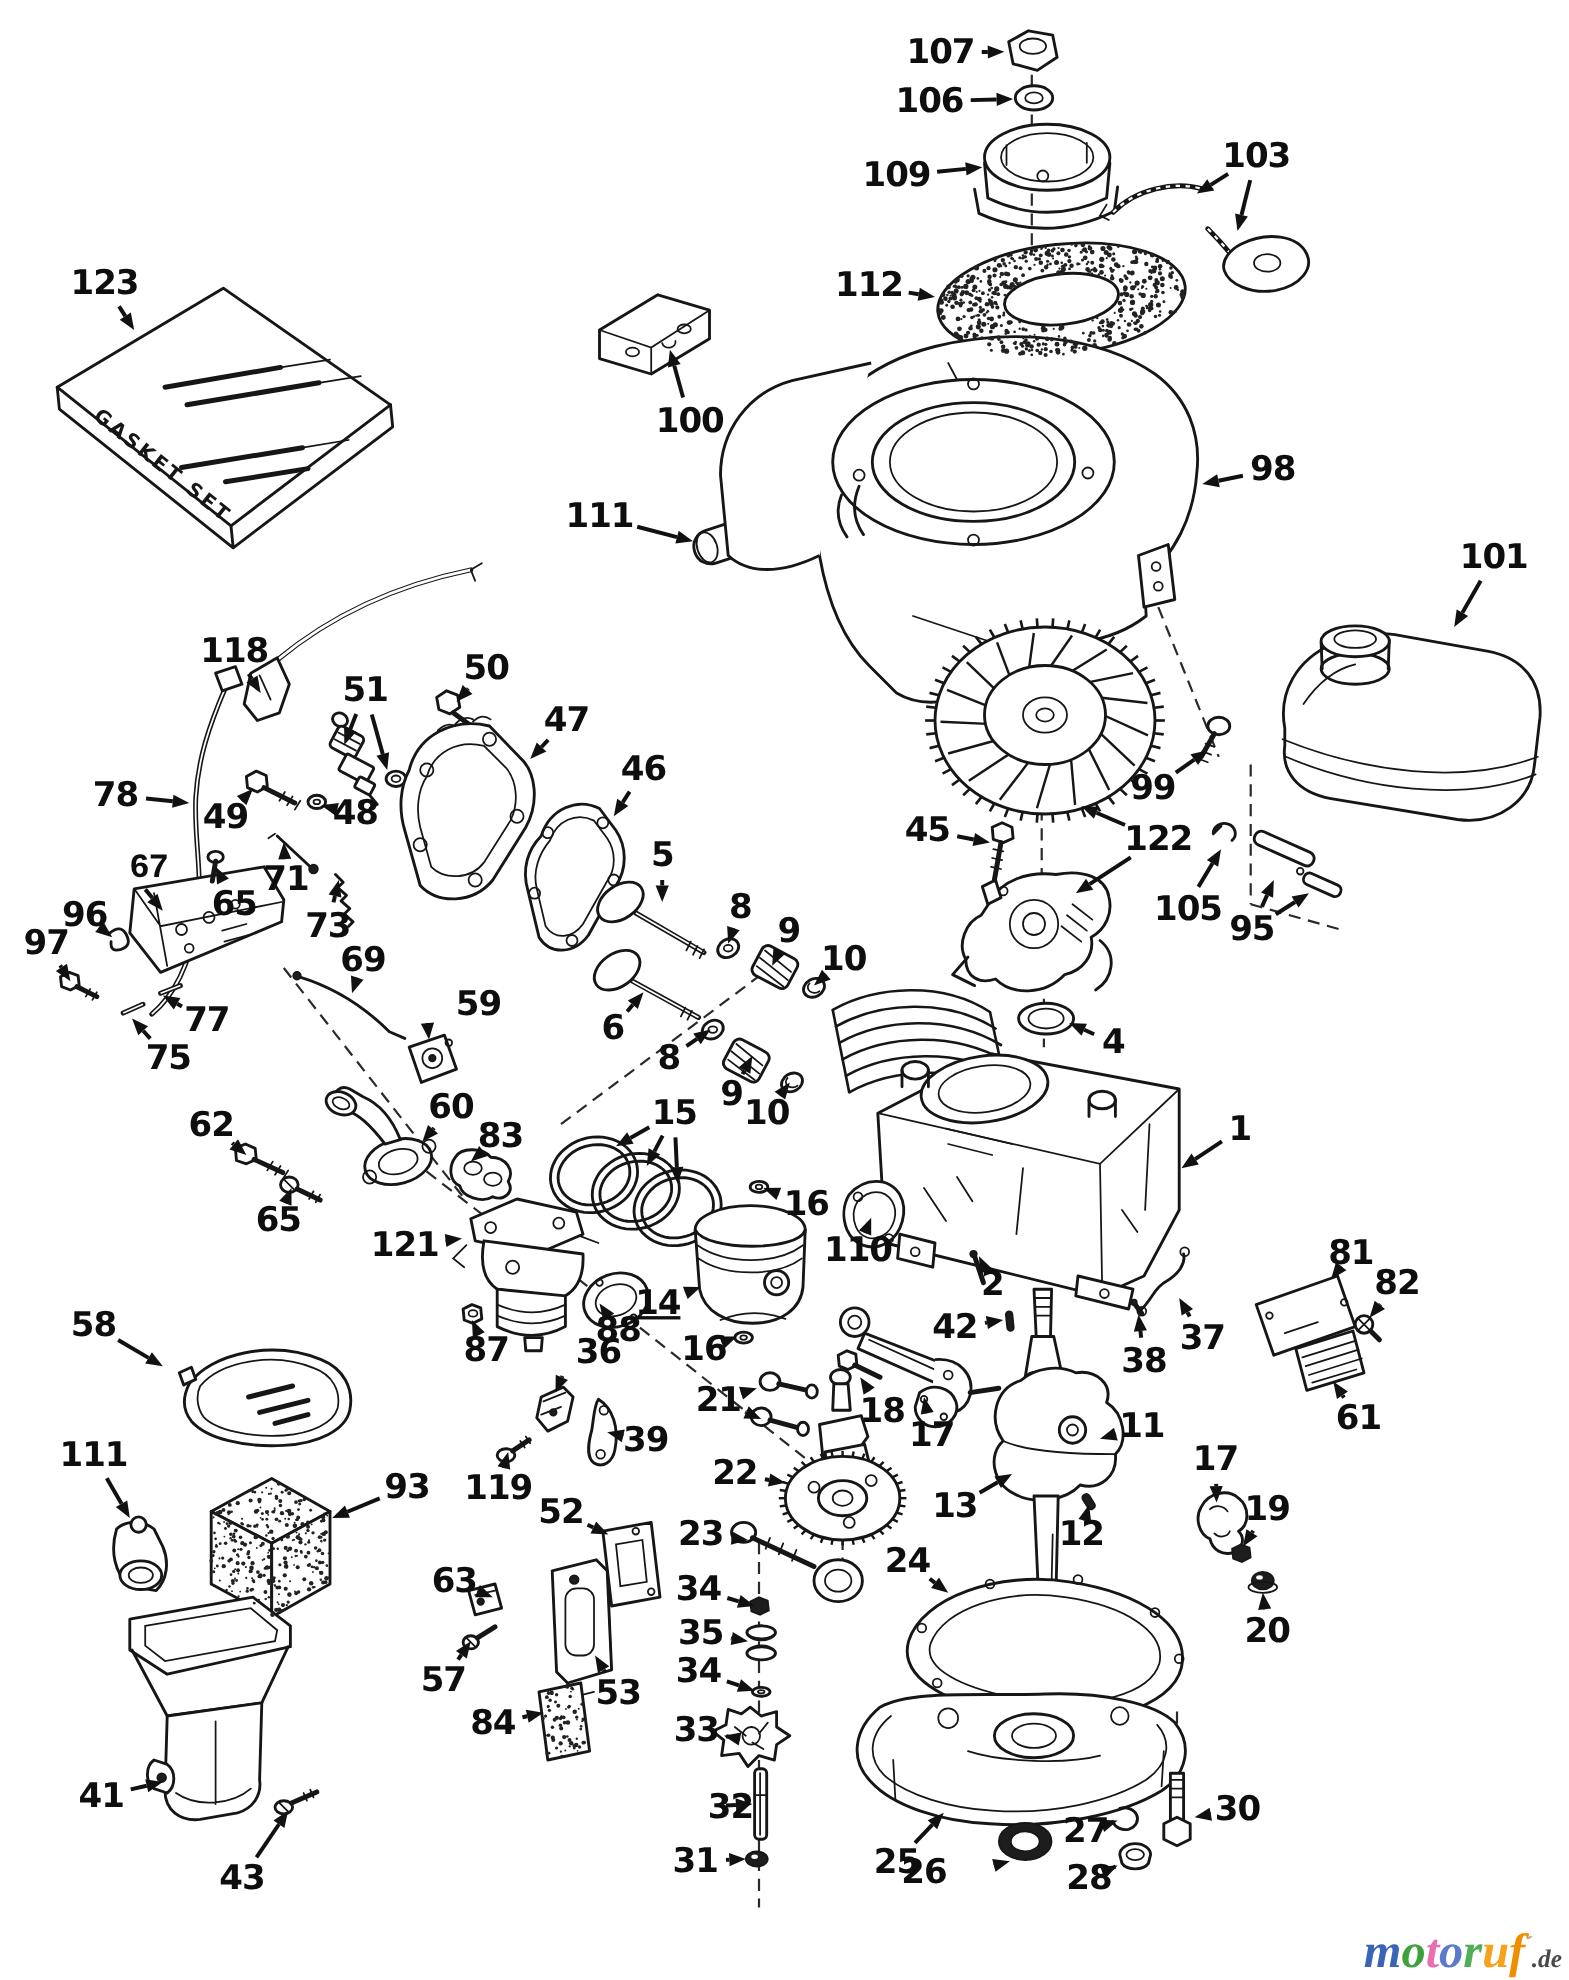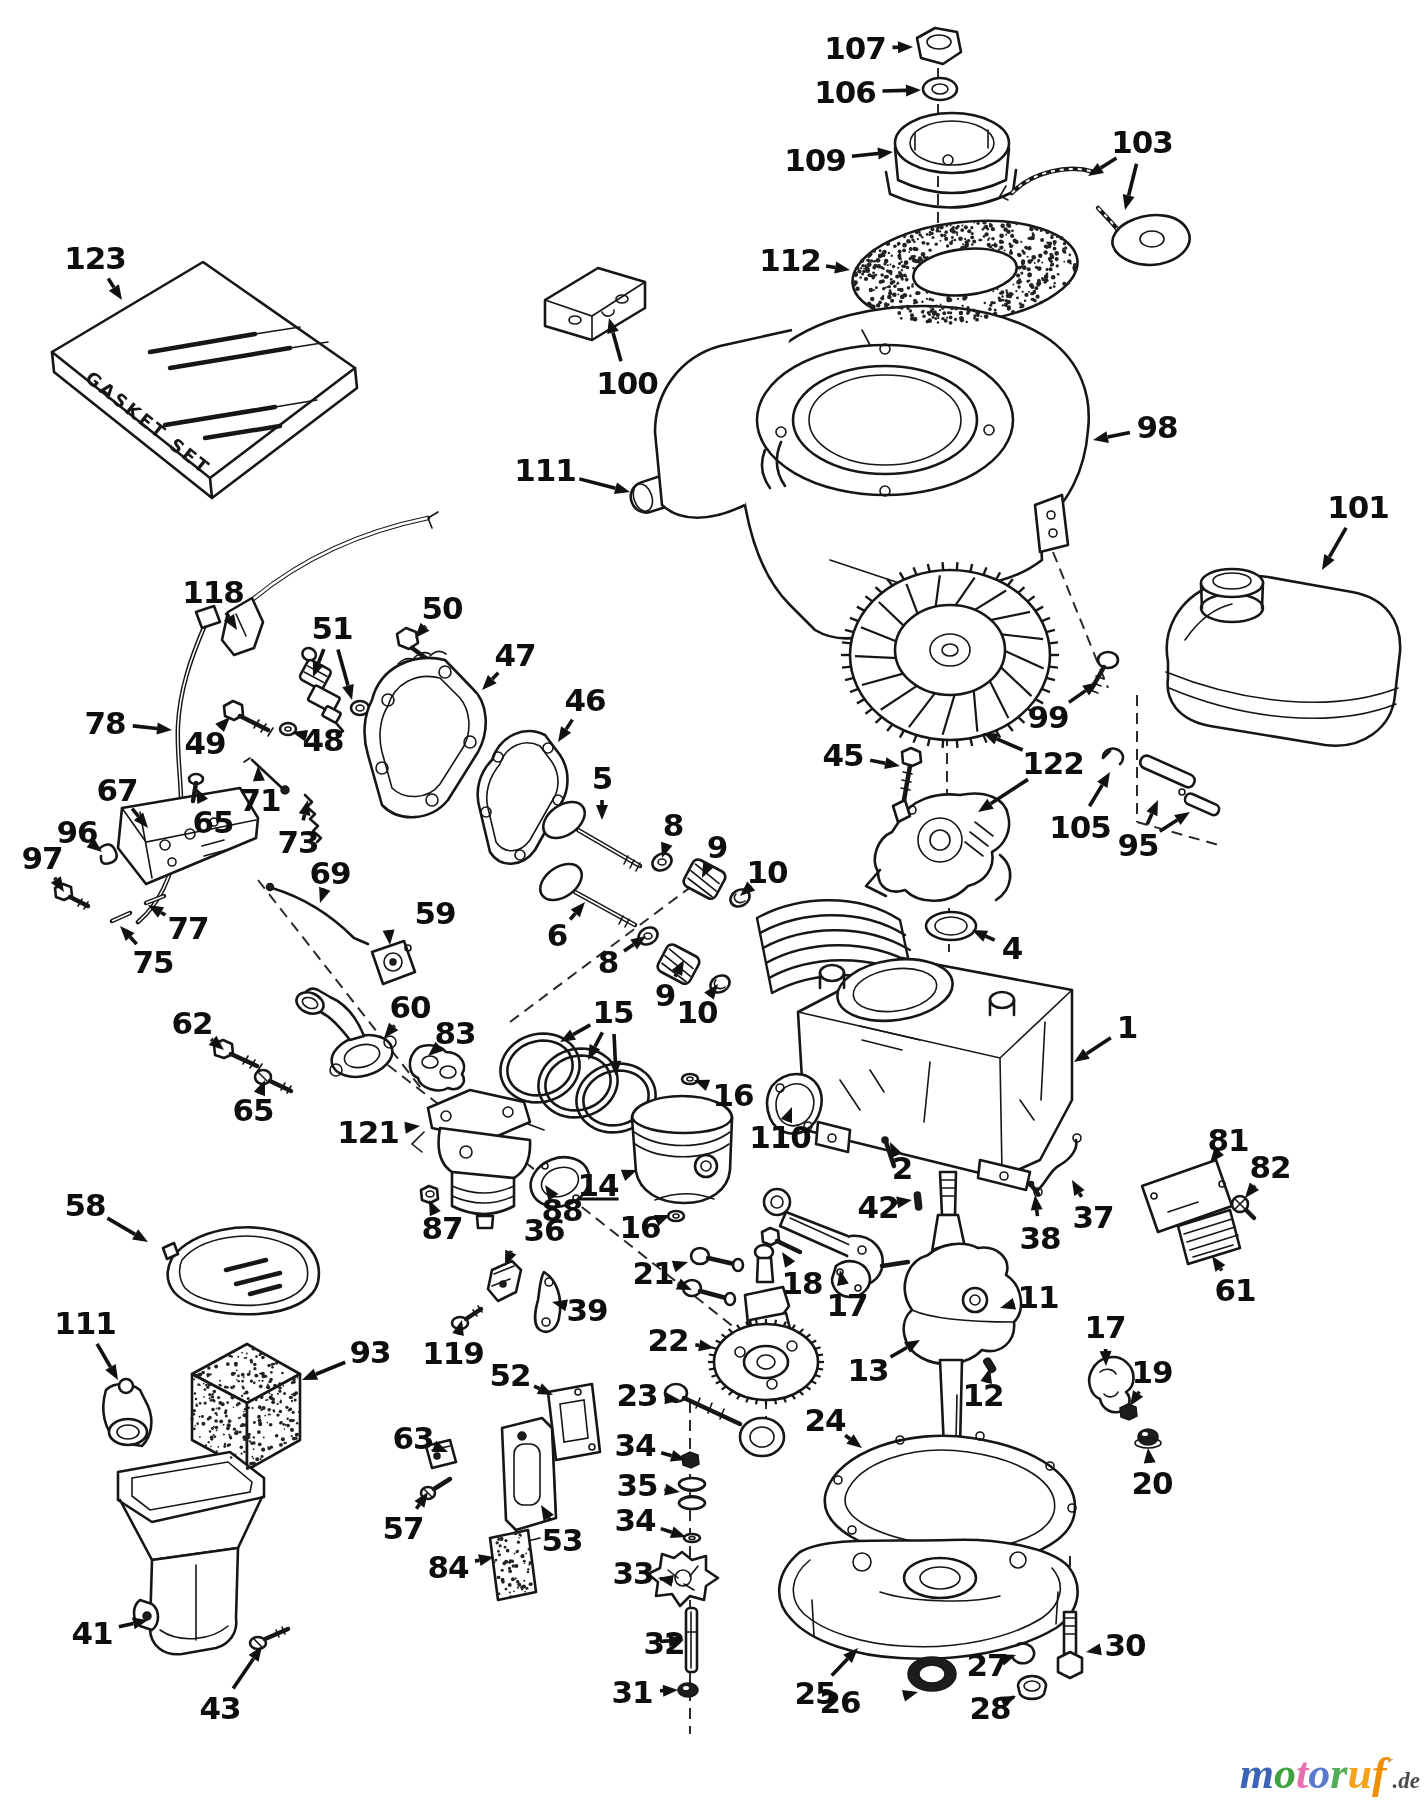--- a/index.html
+++ b/index.html
@@ -1879,21 +1879,21 @@
       <div class="callout" style="left: 843px; top: 755px;">45</div>
       <div class="callout" style="left: 1012px; top: 948px;">4</div>
       <div class="callout" style="left: 213px; top: 592px;">118</div>
       <div class="callout" style="left: 442px; top: 608px;">50</div>
       <div class="callout" style="left: 332px; top: 628px;">51</div>
       <div class="callout" style="left: 515px; top: 655px;">47</div>
       <div class="callout" style="left: 585px; top: 700px;">46</div>
       <div class="callout" style="left: 105px; top: 723px;">78</div>
       <div class="callout" style="left: 205px; top: 743px;">49</div>
       <div class="callout" style="left: 323px; top: 740px;">48</div>
-      <div class="callout" style="left: 117px; top: 790px;">67</div>
+      <div class="callout" style="left: 135px; top: 790px; font-family: Liberation Mono, monospace;">67</div>
       <div class="callout" style="left: 77px; top: 832px;">96</div>
       <div class="callout" style="left: 42px; top: 858px;">97</div>
       <div class="callout" style="left: 213px; top: 822px;">65</div>
       <div class="callout" style="left: 260px; top: 800px;">71</div>
       <div class="callout" style="left: 298px; top: 842px;">73</div>
       <div class="callout" style="left: 188px; top: 928px;">77</div>
       <div class="callout" style="left: 153px; top: 962px;">75</div>
       <div class="callout" style="left: 330px; top: 873px;">69</div>
       <div class="callout" style="left: 387px; top: 913px; margin-left: 48px;">59</div>
       <div class="callout" style="left: 192px; top: 1023px;">62</div>
@@ -1924,21 +1924,21 @@
       <div class="callout" style="left: 635px; top: 1445px;">34</div>
       <div class="callout" style="left: 637px; top: 1485px;">35</div>
       <div class="callout" style="left: 635px; top: 1520px;">34</div>
       <div class="callout" style="left: 633px; top: 1573px;">33</div>
       <div class="callout" style="left: 664px; top: 1643px;">32</div>
       <div class="callout" style="left: 632px; top: 1692px;">31</div>
       <div class="callout" style="left: 668px; top: 1340px;">22</div>
       <div class="callout" style="left: 653px; top: 1273px;">21</div>
       <div class="callout" style="left: 802px; top: 1283px;">18</div>
       <div class="callout" style="left: 847px; top: 1305px;">17</div>
-      <div class="callout" style="left: 868px; top: 1207px; margin-left: 10px;">42</div>
+      <div class="callout" style="left: 868px; top: 1207px;">42</div>
       <div class="callout" style="left: 868px; top: 1370px;">13</div>
       <div class="callout" style="left: 1038px; top: 1297px;">11</div>
       <div class="callout" style="left: 983px; top: 1395px;">12</div>
       <div class="callout" style="left: 1127px; top: 1027px;">1</div>
       <div class="callout" style="left: 902px; top: 1168px;">2</div>
       <div class="callout" style="left: 780px; top: 1137px;">110</div>
       <div class="callout" style="left: 1040px; top: 1238px;">38</div>
       <div class="callout" style="left: 1093px; top: 1217px;">37</div>
       <div class="callout" style="left: 1228px; top: 1140px;">81</div>
       <div class="callout" style="left: 1270px; top: 1167px;">82</div>

